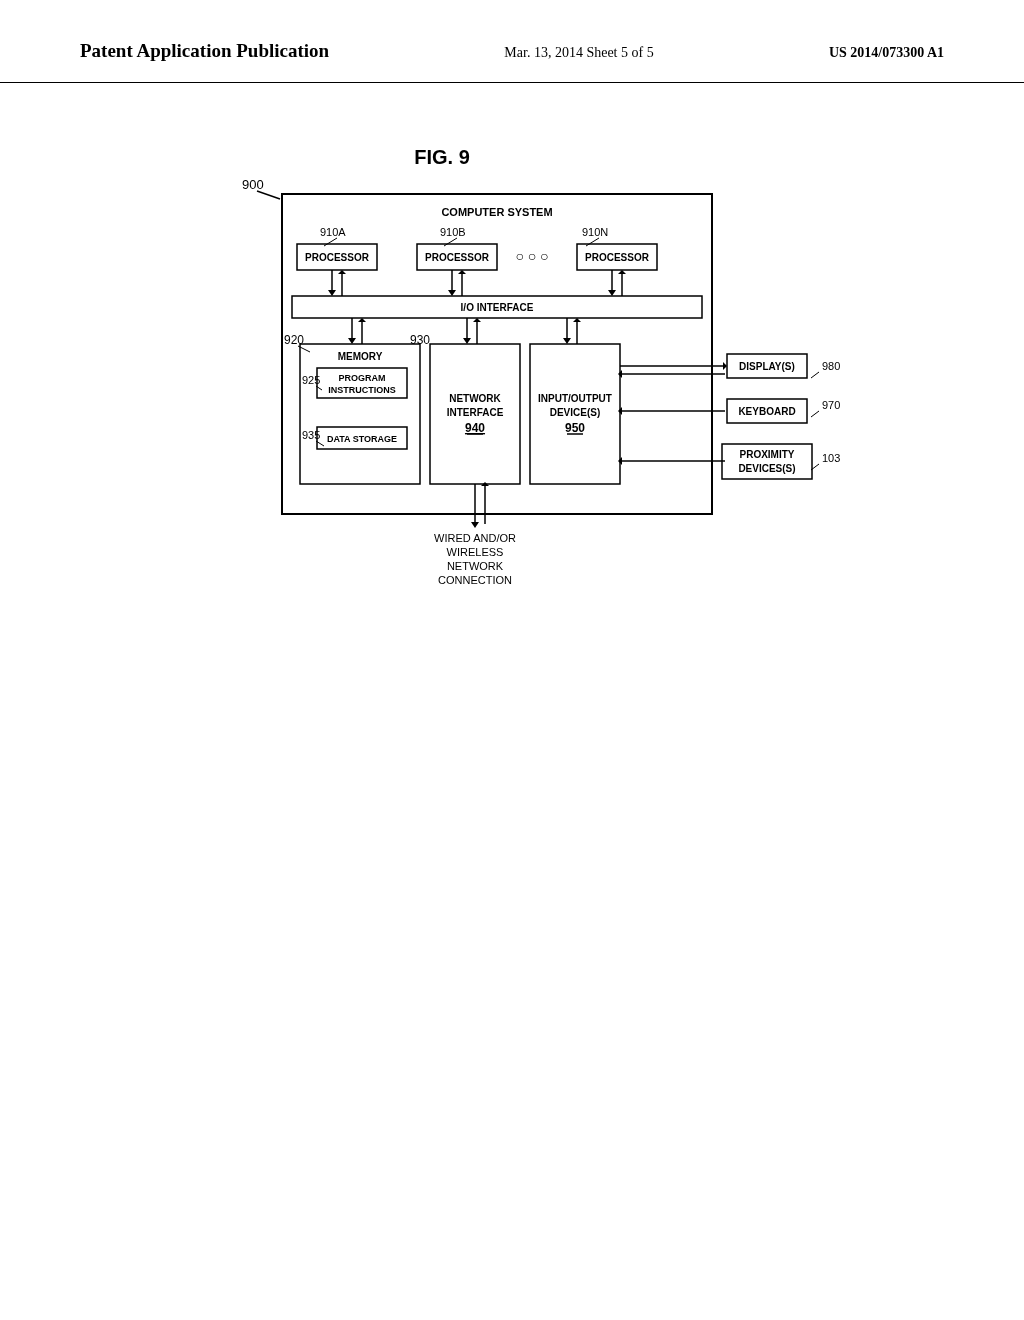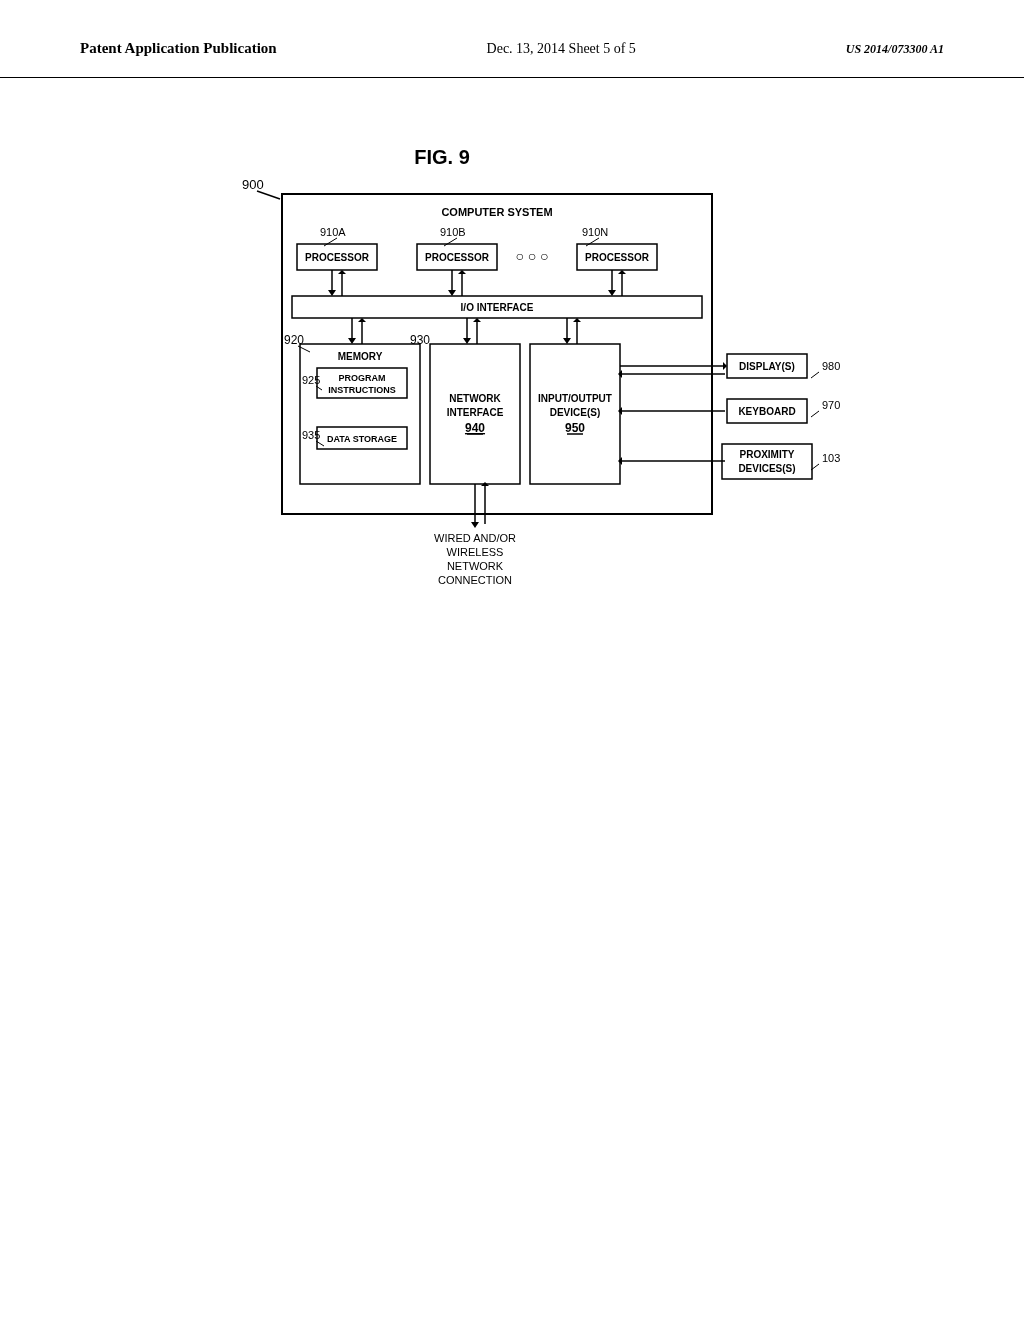--- a/index.html
+++ b/index.html
@@ -15,38 +15,37 @@
     .page-header {
       display: flex;
       justify-content: space-between;
       align-items: baseline;
       padding: 40px 80px 20px 80px;
       border-bottom: 1px solid #000;
       font-size: 14px;
     }
     .header-left {
       font-weight: bold;
-      font-size: 15px;
+      font-size: 19px;
     }
     .header-center {
       font-size: 14px;
     }
     .header-right {
-      font-size: 12px;
+      font-size: 14px;
       font-weight: bold;
-      font-style: italic;
     }
 
   </style>
 </head>
 <body>
 
 <div class="page-header">
   <span class="header-left">Patent Application Publication</span>
-  <span class="header-center">Dec. 13, 2014   Sheet 5 of 5</span>
+  <span class="header-center">Mar. 13, 2014   Sheet 5 of 5</span>
   <span class="header-right">US 2014/073300 A1</span>
 </div>
 
 <style>
 </style>
 
 <div style="position: absolute; top: 134px; left: 50%; transform: translateX(-50%); width: 700px;">
   <svg width="700" height="600" viewBox="0 0 700 600" xmlns="http://www.w3.org/2000/svg">
 
     <text x="280" y="30" font-family="Arial, sans-serif" font-size="20" font-weight="bold" text-anchor="middle">FIG. 9</text>

